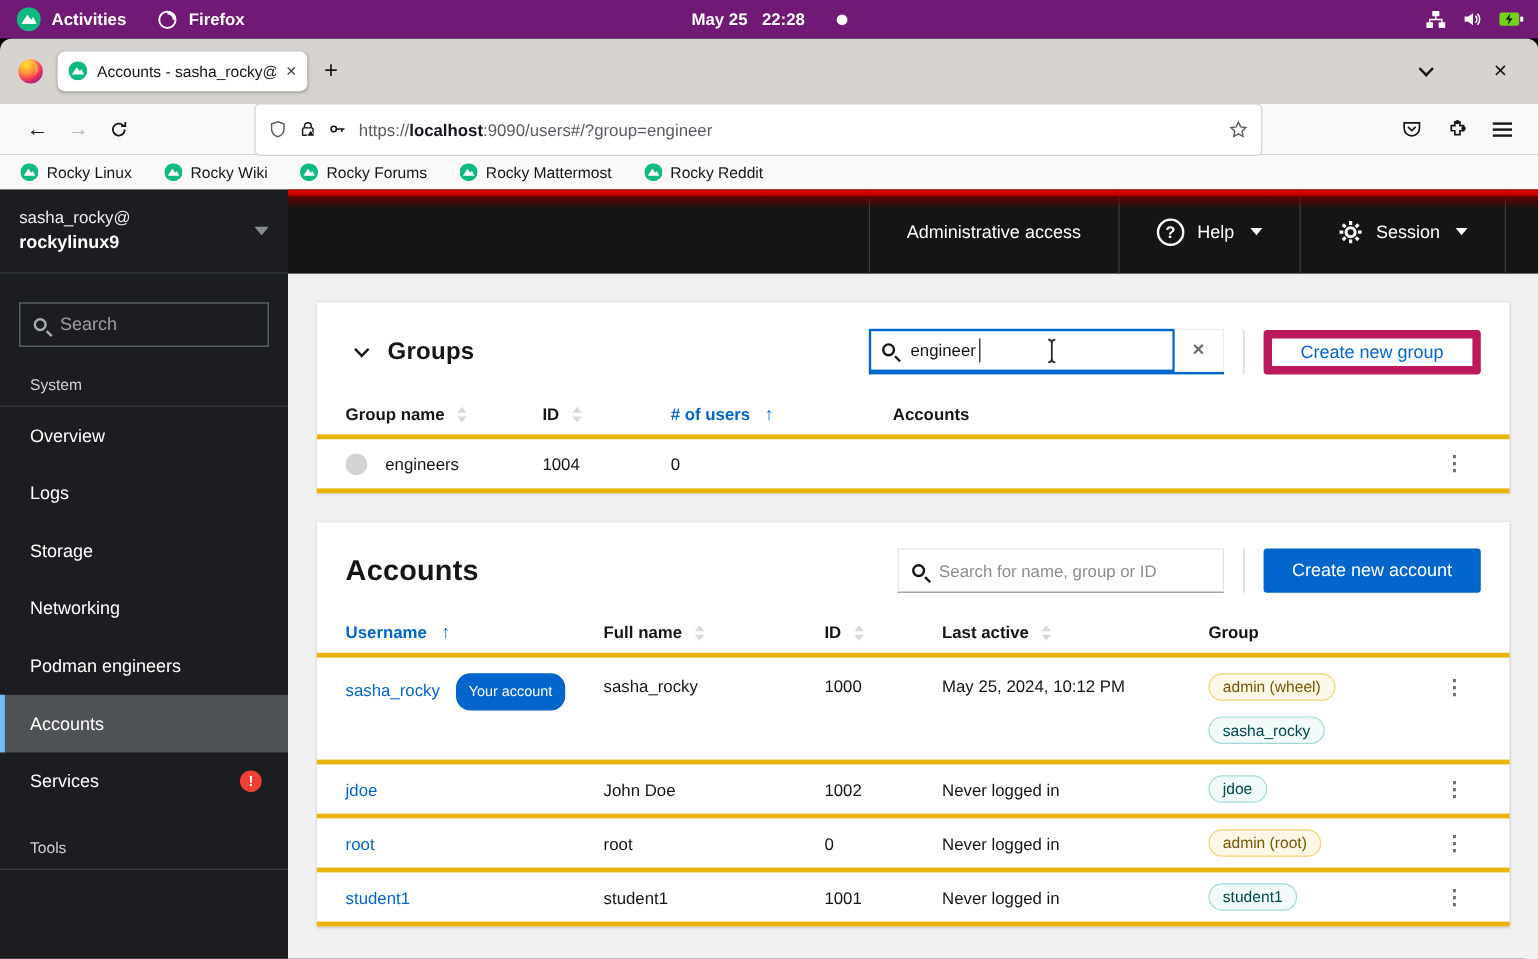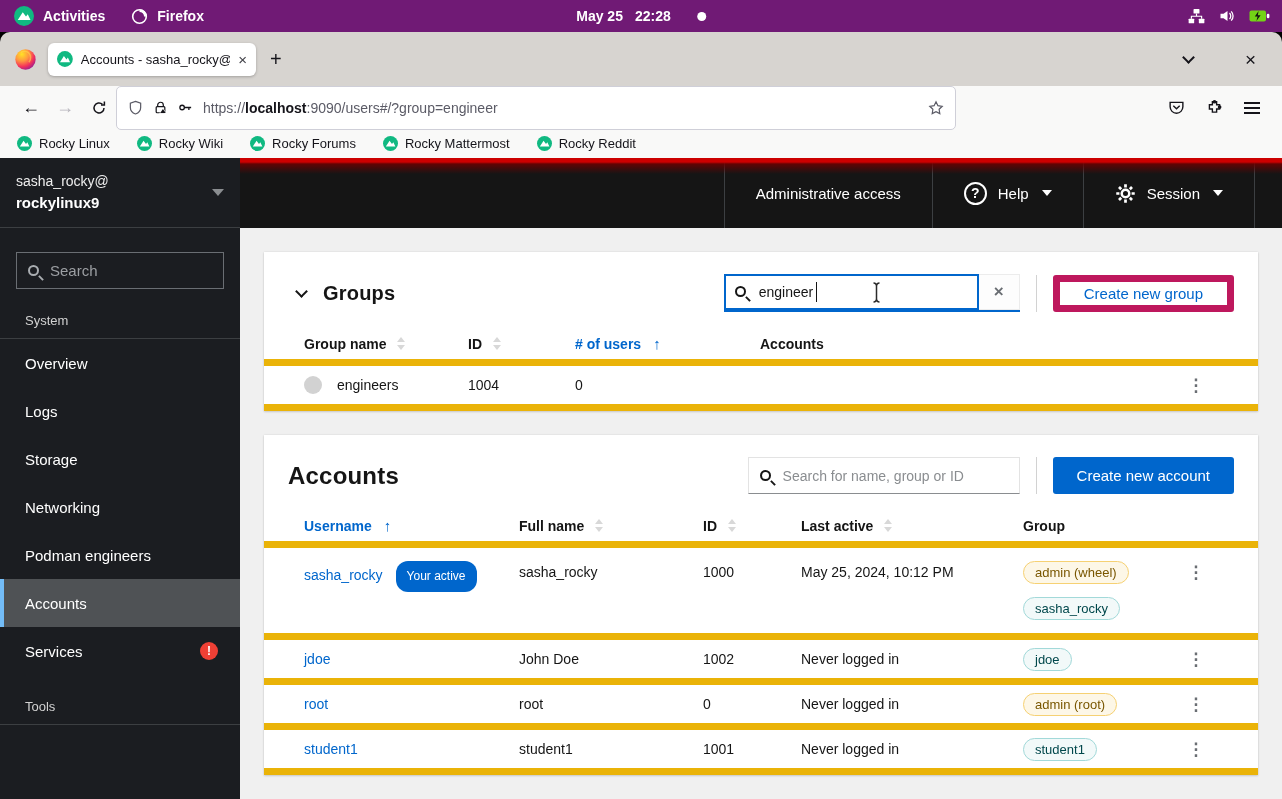--- a/index.html
+++ b/index.html
@@ -27,21 +27,21 @@
   .new-tab{font-size:20px;font-weight:400;color:#15141a;margin-left:14px;cursor:pointer}
   .tabbar-right{margin-left:auto;display:flex;align-items:center;gap:52px;margin-right:14px;color:#15141a}
   .chev{width:9px;height:9px;border-right:2px solid #15141a;border-bottom:2px solid #15141a;
     transform:rotate(45deg);margin-top:-4px}
   .win-close{font-size:19px;line-height:1;cursor:pointer}
 
   .nav-bar{height:43px;background:#f9f9f8;display:flex;align-items:center;padding:0 14px}
   .nav-btn{width:34px;height:30px;display:flex;align-items:center;justify-content:center;
     font-size:18px;color:#15141a;cursor:pointer}
   .nav-btn.disabled{color:#b7b5bc}
-  .url-bar{width:840px;height:44px;background:#fff;border:1px solid #cfcfd8;
+  .url-bar{width:840px;height:44px;margin-left:96px;background:#fff;border:1px solid #cfcfd8;
     border-radius:5px;display:flex;align-items:center;padding:0 11px;gap:10px}
   .url-text{font-size:14px;color:#5b5b66;white-space:nowrap}
   .url-text b{color:#15141a;font-weight:700}
   .url-star{margin-left:auto;display:flex}
   .toolbar-right{margin-left:auto;display:flex;align-items:center;gap:21px;margin-right:8px}
   .hamburger{width:16px;height:12px;border-top:2px solid #15141a;border-bottom:2px solid #15141a;position:relative}
   .hamburger::after{content:"";position:absolute;left:0;right:0;top:3px;height:2px;background:#15141a}
 
   .bookmarks-bar{height:29px;background:#f9f9f8;display:flex;align-items:center;gap:27px;
     padding:0 17px;font-size:13px;color:#15141a}
@@ -112,21 +112,21 @@
   .plain-search input::placeholder{color:#8a8d90}
   .plain-search .mag2{position:absolute;left:12px;top:13px;color:#151515}
 
   .vdiv{width:1px;background:#d2d2d2;align-self:center;height:37px;margin:0 16px}
   .btn{height:37px;padding:0 24px;font-size:15px;border-radius:3px;cursor:pointer;
     font-family:"Liberation Sans",sans-serif}
   .btn.secondary{background:#fff;color:#06c;border:7px solid #be185d}
   .btn.primary{background:#06c;color:#fff;border:none}
 
   .tbl{margin-top:6px}
-  .thead,.trow{display:grid;align-items:center;padding:0 40px;border-bottom:7px solid #eab308}
+  .thead,.trow{display:grid;align-items:center;padding:0 24px;border-bottom:4px solid #eab308}
   .g-cols{grid-template-columns:164px 107px 185px 1fr 44px}
   .a-cols{grid-template-columns:215px 184px 98px 222px 1fr 44px}
   .thead{height:38px;font-size:14px;font-weight:700;color:#151515}
   .trow{min-height:45px;font-size:14px;color:#151515}
   .trow.tall{align-items:start;padding-top:13px;padding-bottom:13px}
   .th{display:flex;align-items:center}
   .th.sorted,.th.sorted .arrow-up{color:#06c}
   .arrow-up{margin-left:12px;font-size:15px;font-weight:700}
   .sort{display:inline-flex;flex-direction:column;gap:3px;margin-left:11px;cursor:pointer}
   .sort i{width:0;height:0;border-left:4px solid transparent;border-right:4px solid transparent}
@@ -462,21 +462,21 @@
                   <i class="dn"></i>
                 </span>
               </span>
             <span class="th">
                 <span>Group</span>
               </span>
             <span></span>
           </div>
 
           <div class="trow tall a-cols">
-            <span class="toprow"><a class="link">sasha_rocky</a><span class="badge-acct">Your active</span></span>
+            <span class="toprow"><a class="link">sasha_rocky</a><span class="badge-acct">Your account</span></span>
             <span class="toprow">sasha_rocky</span>
             <span class="toprow">1000</span>
             <span class="toprow">May 25, 2024, 10:12 PM</span>
             <span class="pills">
               <span class="pill gold">admin (wheel)</span>
               <span class="pill cyan">sasha_rocky</span>
             </span>
             <span class="kebab toprow">⋮</span>
           </div>
 

